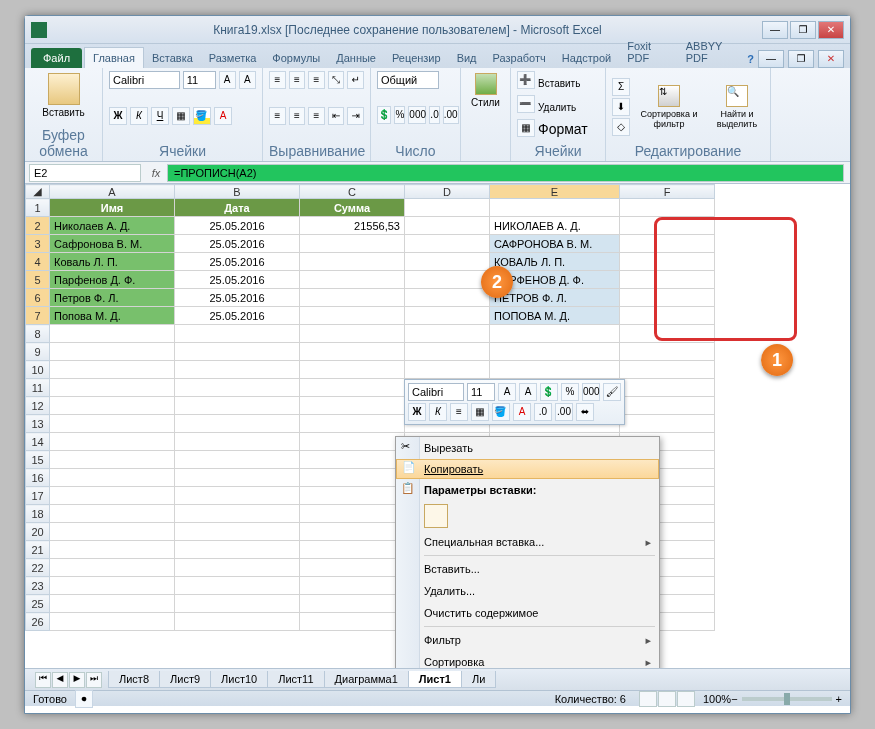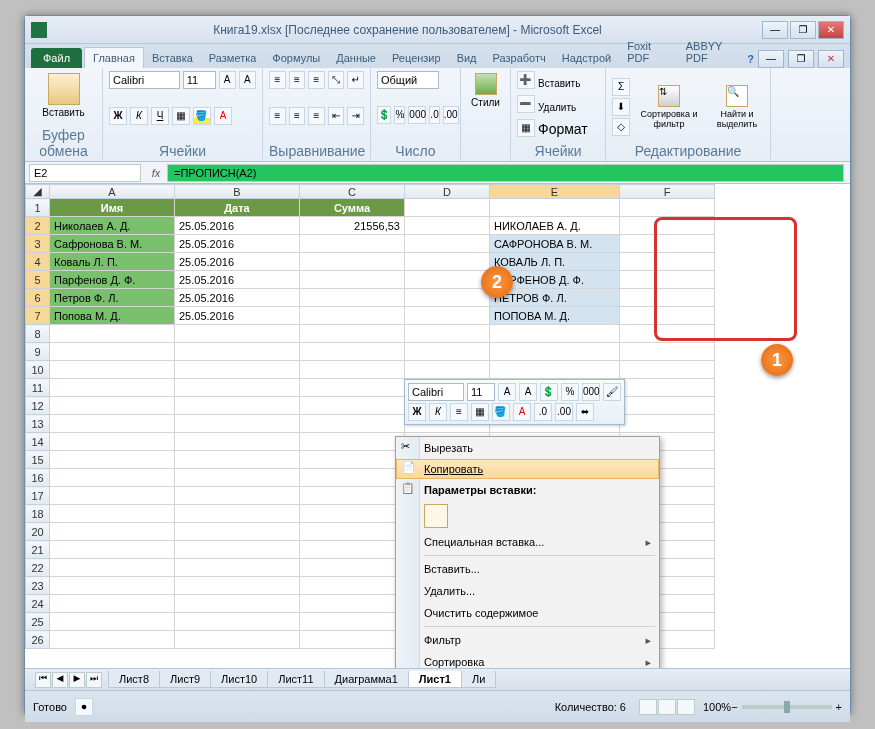--- a/index.html
+++ b/index.html
@@ -29,42 +29,42 @@
 .fx { width: 22px; font-style: italic; font-size: 11px; text-align: center; color: #555; }
 .fbar-input { flex: 1; border: 1px solid #bcc; background: #22c55e; font-size: 11px; padding: 2px 6px; margin-right: 6px; }
 .sheet-area { position: relative; height: 484px; overflow: hidden; background: #fff; }
 .grid { border-collapse: collapse; font-size: 11px; }
 .grid th { background: linear-gradient(#f5f8fb,#e2e9f1); border: 1px solid #c5d2de; font-weight: normal; color: #333; }
 .grid td { border: 1px solid #d4d4d4; height: 18px; padding: 0 4px; }
 .rowhdr { width: 24px; text-align: center; background: linear-gradient(#f5f8fb,#e2e9f1); }
 .colA { width: 125px; } .colB { width: 125px; } .colC { width: 105px; } .colD { width: 85px; } .colE { width: 130px; } .colF { width: 95px; }
 .hdr-cell { background: #6b9946 !important; color: #fff; text-align: center; font-weight: bold; }
 .name-cell { background: #78c06c; }
-.datecol { }
+.datecol { text-align: center; }
 .sel-range { background: #d3e4f0; }
 .sel-range.first { background: #fff; }
 .hl-outline { position: absolute; border: 3px solid #d93030; border-radius: 8px; pointer-events: none; }
 .callout { position: absolute; width: 32px; height: 32px; border-radius: 50%; background: radial-gradient(#ff9740,#e06810); color: #fff; font-weight: bold; font-size: 18px; text-align: center; line-height: 32px; box-shadow: 0 2px 4px rgba(0,0,0,.4); }
 .mini-toolbar { position: absolute; left: 379px; top: 195px; background: linear-gradient(#f9fbfd,#e8eff6); border: 1px solid #a3b8cc; padding: 3px; font-size: 11px; display: flex; flex-direction: column; gap: 2px; box-shadow: 1px 1px 3px rgba(0,0,0,.2); }
 .mini-toolbar .rrow { margin: 0; }
 .context-menu { position: absolute; left: 370px; top: 252px; width: 265px; background: #f2f2f2; border: 1px solid #a0a0a0; box-shadow: 2px 2px 6px rgba(0,0,0,.3); font-size: 11px; }
 .cm-item { display: flex; align-items: center; height: 22px; padding: 0 6px 0 28px; position: relative; }
 .cm-item:hover, .cm-item.hover { background: linear-gradient(#fde8c3,#fbd79a); border: 1px solid #e4b562; height: 20px; padding-left: 27px; }
 .cm-icon { position: absolute; left: 5px; width: 16px; height: 16px; }
 .cm-sep { height: 1px; background: #d0d0d0; margin: 2px 4px 2px 28px; }
 .cm-sub::after { content: '▸'; position: absolute; right: 8px; color: #555; }
 .cm-iconstrip { width: 24px; background: linear-gradient(90deg,#eef3f8,#e4ebf3); position: absolute; left: 0; top: 0; bottom: 0; border-right: 1px solid #d0dae5; }
 .paste-opts { display: flex; gap: 4px; padding: 3px 6px 3px 28px; }
 .paste-opt { width: 24px; height: 24px; border: 1px solid #c8a860; background: #fdf7e8; }
 .sheet-tabs { height: 22px; background: linear-gradient(#e6edf5,#d7e0ea); border-top: 1px solid #b3c3d3; display: flex; align-items: center; font-size: 11px; padding-left: 10px; }
 .nav-arrows { display: flex; gap: 1px; margin-right: 6px; }
 .nav-arr { width: 16px; height: 16px; border: 1px solid #bcc; background: #f5f8fb; font-size: 9px; text-align: center; }
 .stab { padding: 2px 10px; background: #e2e9f1; border: 1px solid #b8c8d8; border-top: none; margin-right: -1px; }
 .stab.active { background: #fff; font-weight: bold; }
-.statusbar { height: 32px; background: linear-gradient(#dce5ee,#cfdbe8); border-top: 1px solid #b3c3d3; display: flex; align-items: center; font-size: 11px; padding: 0 8px; }
+.statusbar { height: 16px; background: linear-gradient(#dce5ee,#cfdbe8); border-top: 1px solid #b3c3d3; display: flex; align-items: center; font-size: 11px; padding: 0 8px; }
 .statusbar .spacer { flex: 1; }
 .zoom { display: flex; align-items: center; gap: 4px; }
 .zoom-track { width: 90px; height: 4px; background: #bcc; position: relative; }
 .zoom-thumb { position: absolute; left: 42px; top: -4px; width: 6px; height: 12px; background: #8aa; }
 .viewbtn { width: 18px; height: 16px; border: 1px solid #bcc; background: #f5f8fb; margin-left: 1px; }
 .help-row { margin-left: auto; display: flex; gap: 4px; align-items: center; padding-right: 6px; }
 </style>
 </head>
 <body>
 
@@ -410,29 +410,20 @@
           <tr>
             <th class="rowhdr">23</th>
             <td></td>
             <td></td>
             <td></td>
             <td></td>
             <td></td>
             <td></td>
           </tr>
           <tr>
-            <th class="rowhdr">24</th>
-            <td></td>
-            <td></td>
-            <td></td>
-            <td></td>
-            <td></td>
-            <td></td>
-          </tr>
-          <tr>
             <th class="rowhdr">25</th>
             <td></td>
             <td></td>
             <td></td>
             <td></td>
             <td></td>
             <td></td>
           </tr>
           <tr>
             <th class="rowhdr">26</th>

